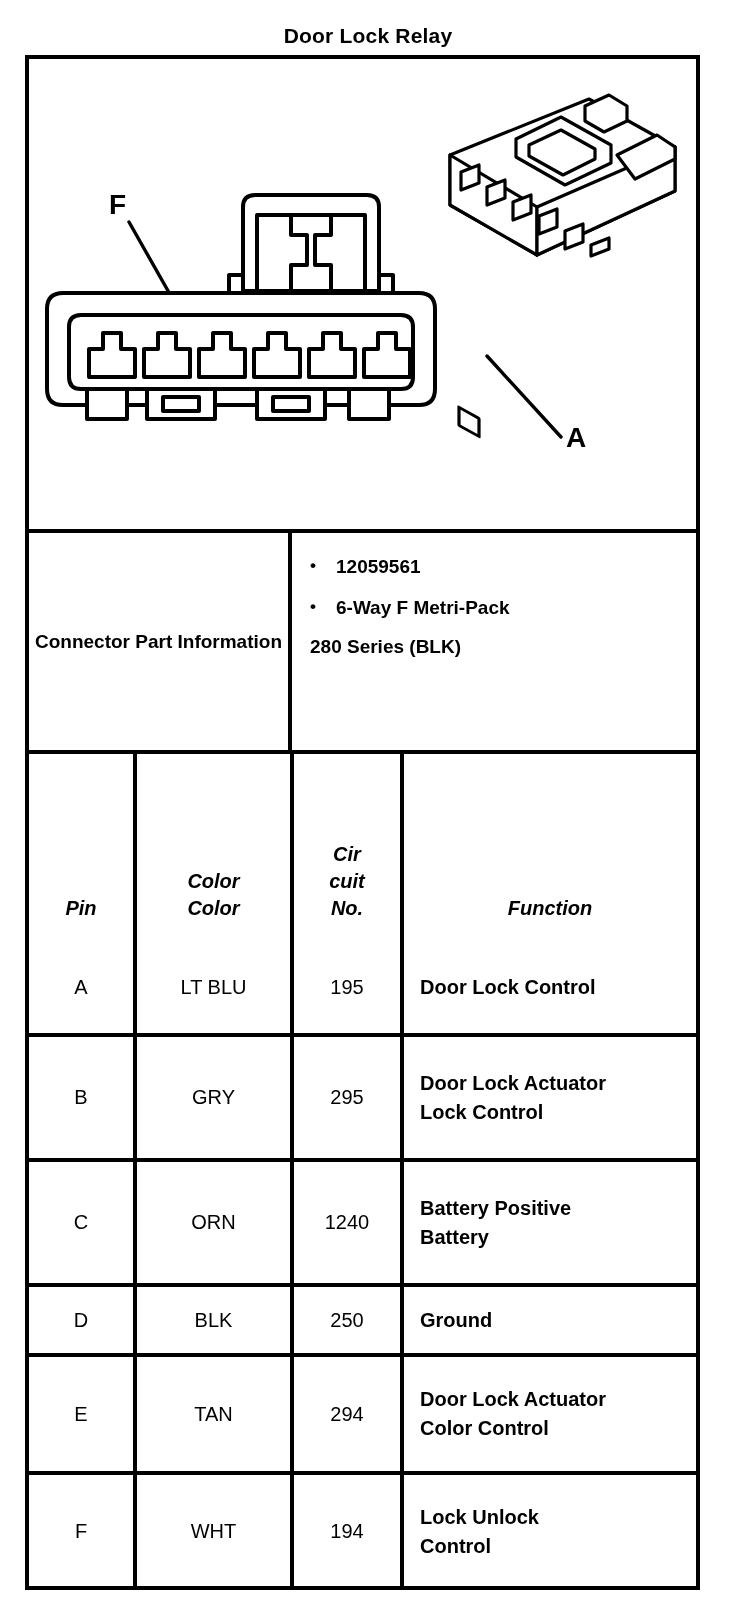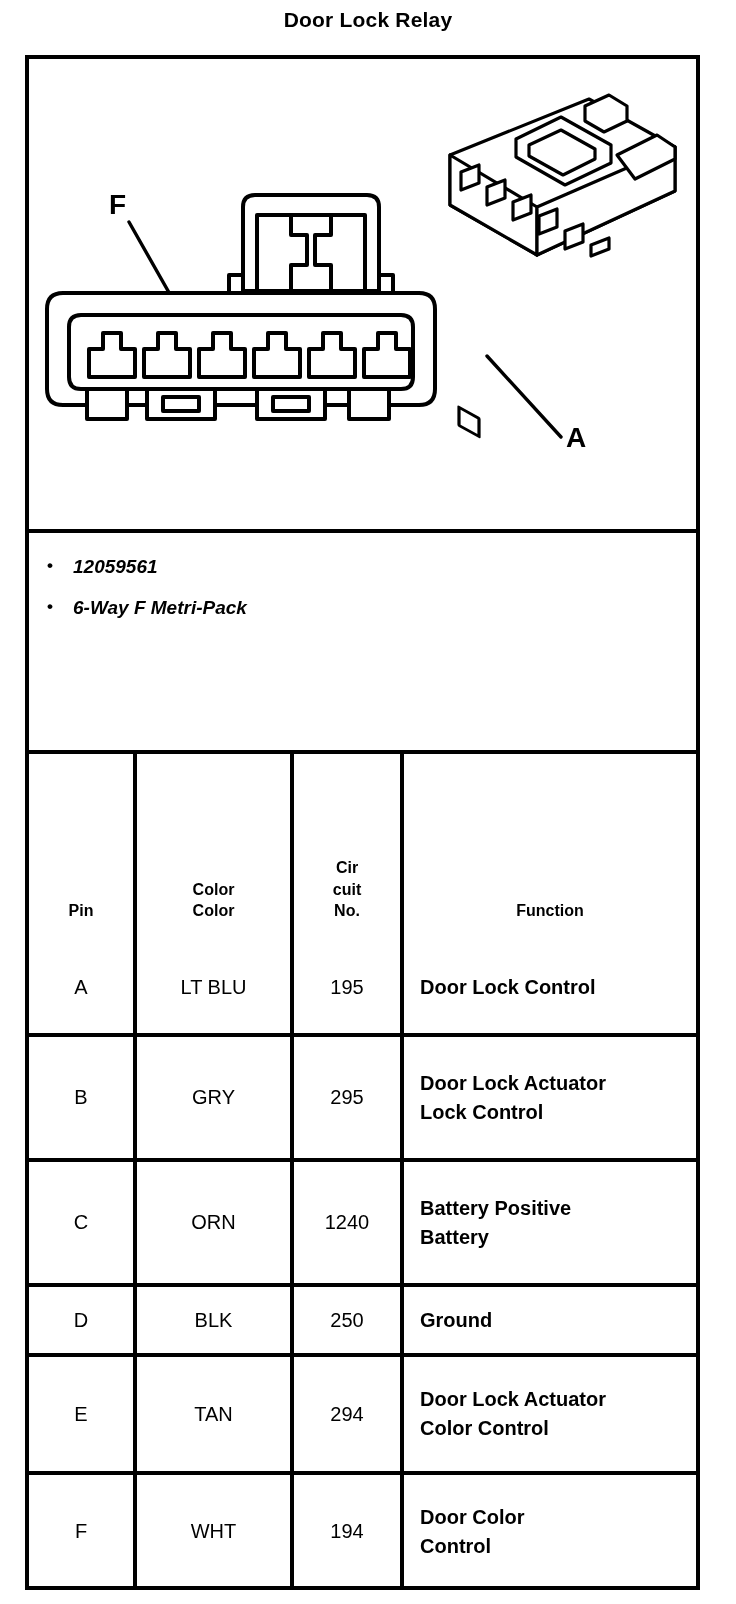--- a/index.html
+++ b/index.html
@@ -14,21 +14,21 @@
     position: relative;
     font-family: "Liberation Sans", sans-serif;
     color: #000000;
     overflow: hidden;
   }
 
   
   #page-title {
     position: absolute;
     left: 0;
-    top: 8px;
+    top: 24px;
     width: 736px;
     text-align: center;
     font-size: 21px;
     font-weight: bold;
     letter-spacing: 0.2px;
   }
 
   
   #sheet {
     position: absolute;
@@ -87,21 +87,21 @@
     display: flex;
     align-items: flex-start;
     margin-bottom: 17px;
   }
   .bullet-dot {
     width: 26px;
     flex: none;
     font-size: 17px;
     line-height: 1.25;
   }
-  .bullet-text { line-height: 1.25; font-style: italic; }
+  .bullet-text { line-height: 1.25; }
   .cont-line {
     line-height: 1.25;
     margin-top: -2px;
   }
 
   
   #pin-table {
     position: absolute;
     left: 0;
     top: 695px;
@@ -124,24 +124,25 @@
   #pin-table th:last-child,
   #pin-table td:last-child { border-right: none; }
   #pin-table tr:last-child th,
   #pin-table tr:last-child td { border-bottom: none; }
 
   
   #pin-table thead th {
     height: 188px;
     vertical-align: bottom;
     text-align: center;
-    font-size: 16px;
+    font-size: 20px;
     font-weight: bold;
     line-height: 1.35;
     padding-bottom: 20px;
+    font-style: italic;
   }
   #pin-table thead th.h-function { text-align: center; }
 
   
   #pin-table tbody td {
     font-size: 20px;
     font-weight: normal;
     vertical-align: middle;
     line-height: 1.45;
   }
@@ -236,29 +237,31 @@
           <path d="M 134 338 L 134 352 L 170 352 L 170 338 Z"></path>
           <path d="M 228 330 L 228 360 L 296 360 L 296 330 Z"></path>
           <path d="M 244 338 L 244 352 L 280 352 L 280 338 Z"></path>
           <path d="M 320 330 L 320 360 L 360 360 L 360 330 Z"></path>
         </g>
       </g>
     </svg>
   </div>
 
   <div id="conn-info">
+    <div id="conn-info-label">Connector Part Information</div>
     <div id="conn-info-values">
       <div class="bullet-line">
         <span class="bullet-dot">•</span>
         <span class="bullet-text">12059561</span>
       </div>
       <div class="bullet-line">
         <span class="bullet-dot">•</span>
         <span class="bullet-text">6-Way F Metri-Pack</span>
       </div>
+      <div class="cont-line">280 Series (BLK)</div>
     </div>
   </div>
 
   <table id="pin-table">
     <colgroup>
       <col class="c-pin">
         <col class="c-color">
         <col class="c-circuit">
         <col class="c-function">
     </colgroup>
@@ -323,20 +326,20 @@
         <td class="cell-function">
           <span class="fn-line">Door Lock Actuator</span>
           <span class="fn-line">Color Control</span>
         </td>
       </tr>
       <tr class="r-6">
         <td class="cell-pin">F</td>
         <td class="cell-color">WHT</td>
         <td class="cell-circuit">194</td>
         <td class="cell-function">
-          <span class="fn-line">Door Color</span>
+          <span class="fn-line">Lock Unlock</span>
           <span class="fn-line">Control</span>
         </td>
       </tr>
     </tbody>
   </table>
 
 </div>
 
 </body></html>

